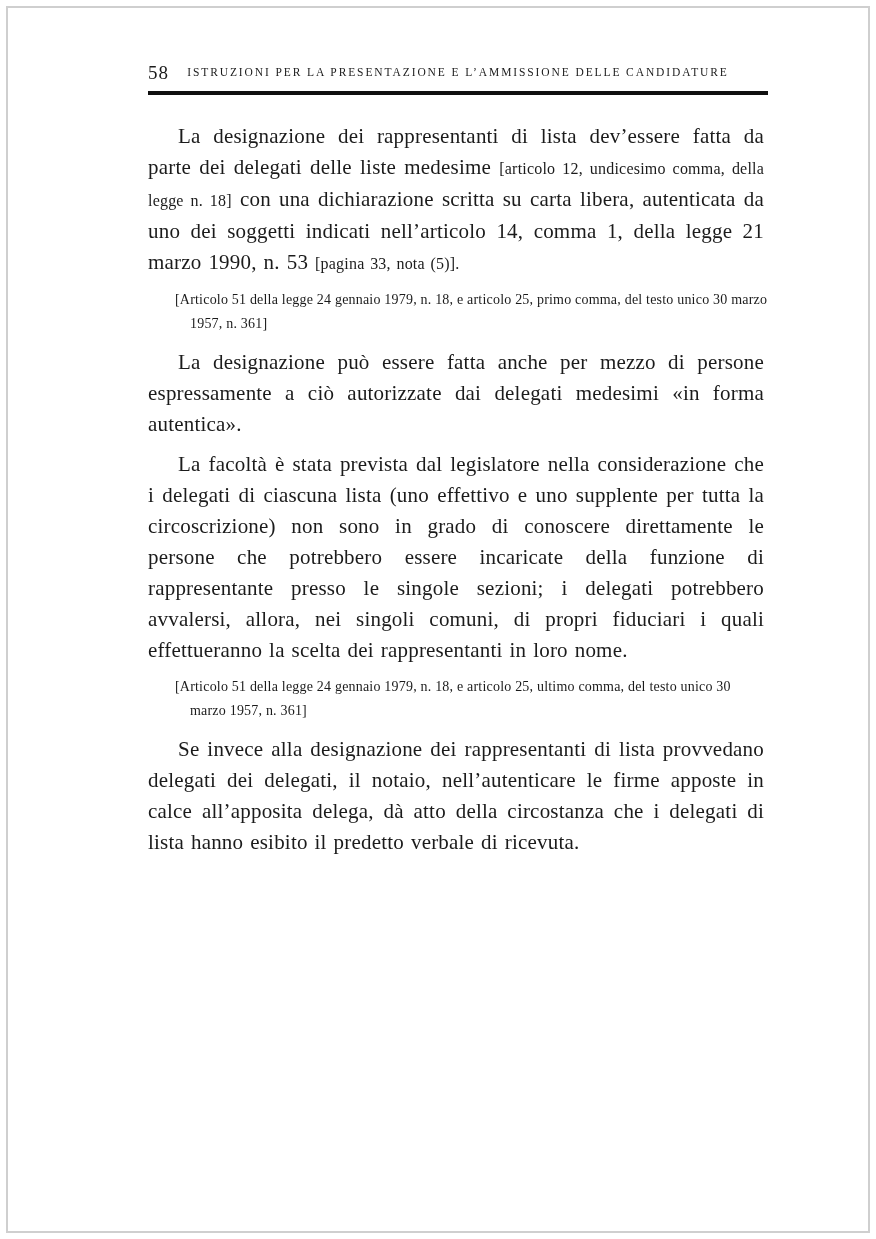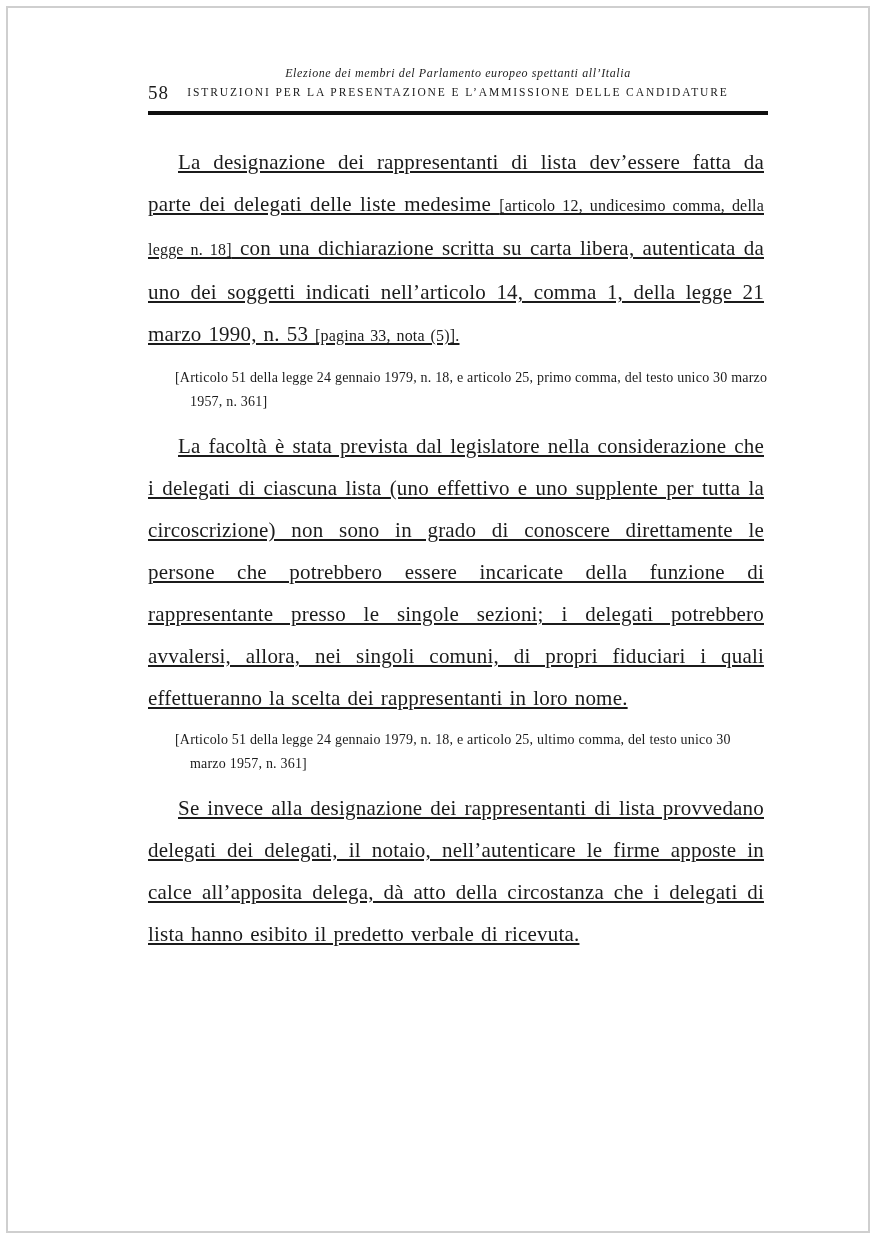--- a/index.html
+++ b/index.html
@@ -61,28 +61,27 @@
   .head-rule {
     height: 4px;
     background: #101010;
     margin-top: 7px;
   }
   .body-block {
     margin-top: 26px;
   }
   p.body-para {
     font-size: 21px;
-    line-height: 42px;
+    line-height: 31px;
     text-align: justify;
     text-indent: 30px;
     margin: 0 4px 9px 0;
     word-spacing: 1.5px;
     letter-spacing: 0.2px;
     hyphens: auto;
-    text-decoration: underline;
   }
   span.inline-ref {
     font-size: 16px;
     letter-spacing: 0.2px;
   }
   p.note-para {
     font-size: 14px;
     line-height: 23.5px;
     margin: 4px 0 12px 27px;
     padding-left: 15px;
@@ -94,34 +93,34 @@
 </style>
 </head>
 <body>
 
 <div class="page">
   <div class="scan-border"></div>
 
   <div class="content">
 
     <div class="running-head">
-      <div class="head-line1">Elezione dei membri del Parlamento europeo spettanti all’Italia</div>
       <div class="head-row">
         <span class="page-number">58</span>
         <div class="head-line2">ISTRUZIONI PER LA PRESENTAZIONE E L’AMMISSIONE DELLE CANDIDATURE</div>
       </div>
       <div class="head-rule"></div>
     </div>
 
     <div class="body-block">
 
       <p class="body-para"><span>La designazione dei rappresentanti di lista dev’essere fatta da parte dei delegati delle liste medesime </span><span class="inline-ref">[articolo 12, undicesimo comma, della legge n. 18]</span><span> con una dichiarazione scritta su carta libera, autenticata da uno dei soggetti indicati nell’articolo 14, comma 1, della legge 21 marzo 1990, n. 53 </span><span class="inline-ref">[pagina 33, nota (5)].</span></p>
 
       <p class="note-para">[Articolo 51 della legge 24 gennaio 1979, n. 18, e articolo 25, primo comma, del testo unico 30 marzo 1957, n. 361]</p>
 
+      <p class="body-para">La designazione può essere fatta anche per mezzo di persone espressamente a ciò autorizzate dai delegati medesimi «in forma autentica».</p>
 
       <p class="body-para">La facoltà è stata prevista dal legislatore nella considerazione che i delegati di ciascuna lista (uno effettivo e uno supplente per tutta la circoscrizione) non sono in grado di conoscere direttamente le persone che potrebbero essere incaricate della funzione di rappresentante presso le singole sezioni; i delegati potrebbero avvalersi, allora, nei singoli comuni, di propri fiduciari i quali effettueranno la scelta dei rappresentanti in loro nome.</p>
 
 
       <p class="note-para">[Articolo 51 della legge 24 gennaio 1979, n. 18, e articolo 25, ultimo comma, del testo unico 30 marzo 1957, n. 361]</p>
 
       <p class="body-para">Se invece alla designazione dei rappresentanti di lista provvedano delegati dei delegati, il notaio, nell’autenticare le firme apposte in calce all’apposita delega, dà atto della circostanza che i delegati di lista hanno esibito il predetto verbale di ricevuta.</p>
 
     </div>
   </div>

